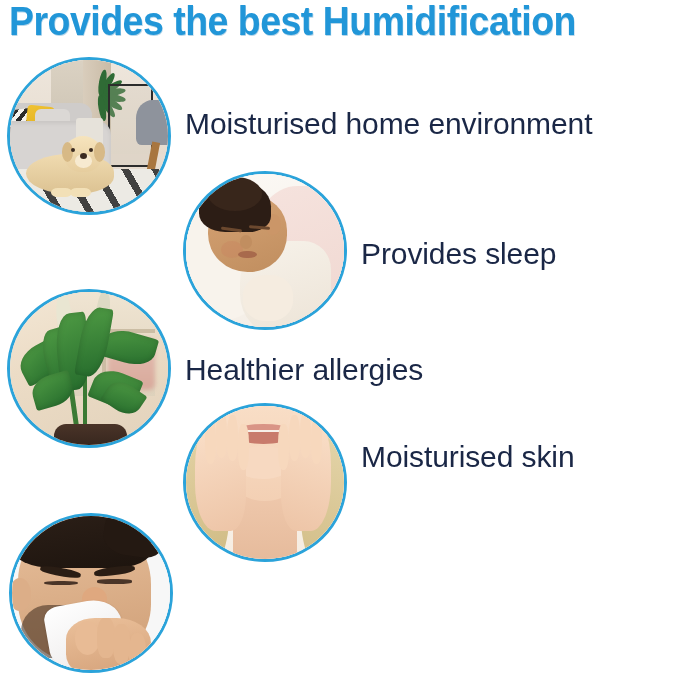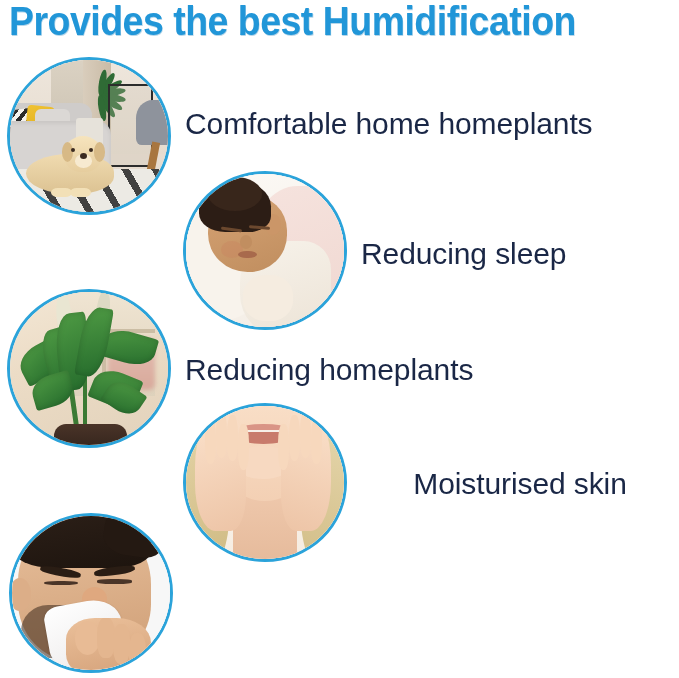--- a/index.html
+++ b/index.html
@@ -217,41 +217,41 @@
         <div class="paw b"></div>
       <div class="dog-head"></div>
       <div class="dog-ear"></div>
         <div class="dog-ear2"></div>
       <div class="dog-eye a"></div>
         <div class="dog-eye b"></div>
       <div class="dog-snout"></div>
         <div class="dog-nose"></div>
     </div>
   </div>
-  <div class="caption" style="left:185px; top:105px; width:494px;">Comfortable home homeplants</div>
+  <div class="caption" style="left:185px; top:105px; width:494px;">Moisturised home environment</div>
 
   <div class="photo" style="left:183px; top:171px; width:164px; height:159px;">
     <div class="scene s2">
       <div class="sheet"></div>
       <div class="pillow"></div>
       <div class="blanket"></div>
       <div class="body"></div>
       <div class="arm"></div>
       <div class="face"></div>
       <div class="ear"></div>
       <div class="hair"></div>
         <div class="hair2"></div>
       <div class="cheek"></div>
       <div class="lid a"></div>
         <div class="lid b"></div>
       <div class="nose"></div>
         <div class="mouth"></div>
     </div>
   </div>
-  <div class="caption" style="left:361px; top:235px; width:318px;">Reducing sleep</div>
+  <div class="caption" style="left:361px; top:235px; width:318px;">Provides sleep</div>
 
   <div class="photo" style="left:7px; top:289px; width:164px; height:159px;">
     <div class="scene s3">
       <div class="win"></div>
         <div class="winbar"></div>
         <div class="winbar2"></div>
       <div class="blur"></div>
       <div class="spathe"></div>
         <div class="spathe2"></div>
       <div class="stalk"></div>
@@ -260,21 +260,21 @@
         <div class="leaf l4"></div>
       <div class="leaf l7"></div>
         <div class="leaf l1"></div>
         <div class="leaf l2"></div>
       <div class="leaf l5"></div>
         <div class="leaf l6"></div>
         <div class="leaf l8"></div>
       <div class="pot"></div>
     </div>
   </div>
-  <div class="caption" style="left:185px; top:351px; width:494px;">Reducing homeplants</div>
+  <div class="caption" style="left:185px; top:351px; width:494px;">Healthier allergies</div>
 
   <div class="photo" style="left:183px; top:403px; width:164px; height:159px;">
     <div class="scene s4">
       <div class="hairL"></div>
         <div class="hairR"></div>
       <div class="neck"></div>
       <div class="face"></div>
       <div class="lipT"></div>
         <div class="teeth"></div>
         <div class="lipB"></div>
@@ -284,21 +284,21 @@
       <div class="fing a"></div>
         <div class="fing b"></div>
         <div class="fing c"></div>
         <div class="fing d"></div>
       <div class="fing e"></div>
         <div class="fing f"></div>
         <div class="fing g"></div>
         <div class="fing h"></div>
     </div>
   </div>
-  <div class="caption" style="left:361px; top:465px; width:318px;text-align:center;">Moisturised skin</div>
+  <div class="caption" style="left:361px; top:438px; width:318px;">Moisturised skin</div>
 
   <div class="photo" style="left:9px; top:513px; width:164px; height:160px;">
     <div class="scene s5">
       <div class="bg"></div>
       <div class="face"></div>
       <div class="ear"></div>
       <div class="hair"></div>
         <div class="hairS"></div>
       <div class="brow a"></div>
         <div class="brow b"></div>

